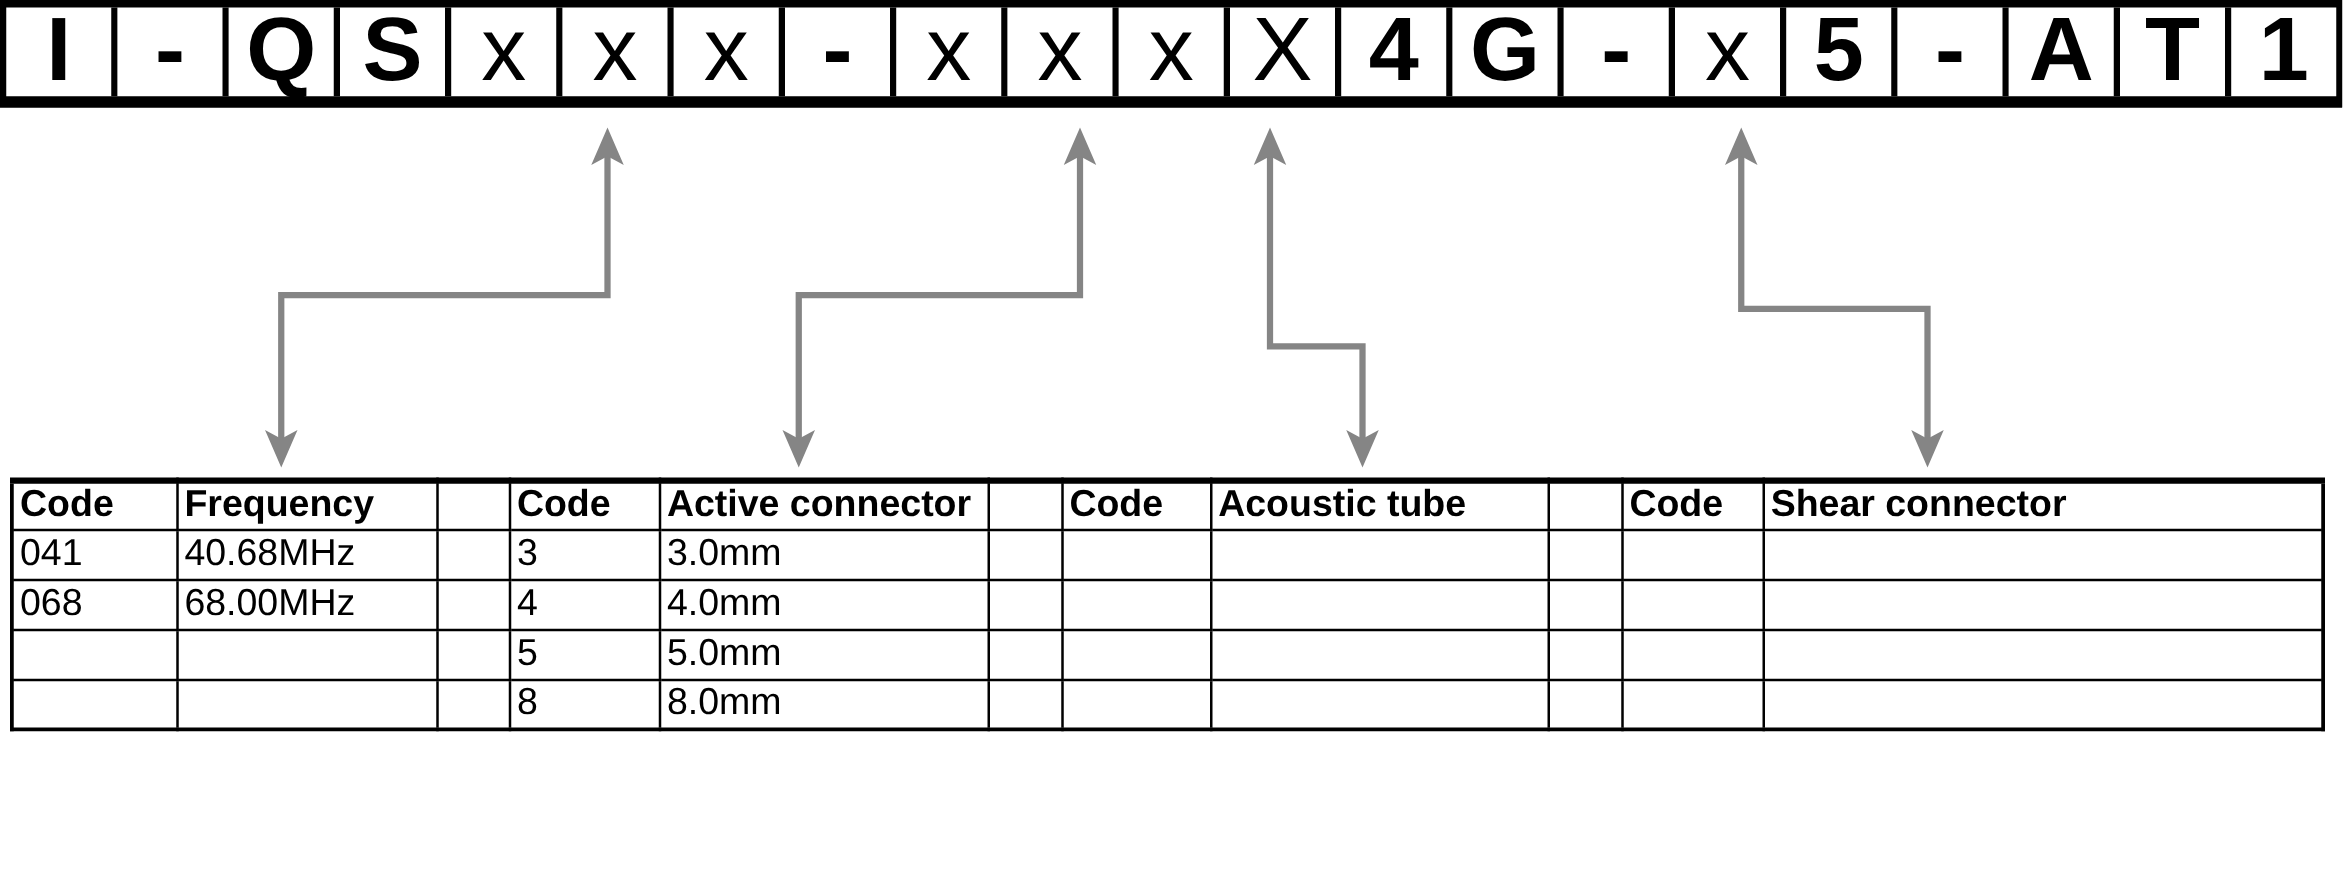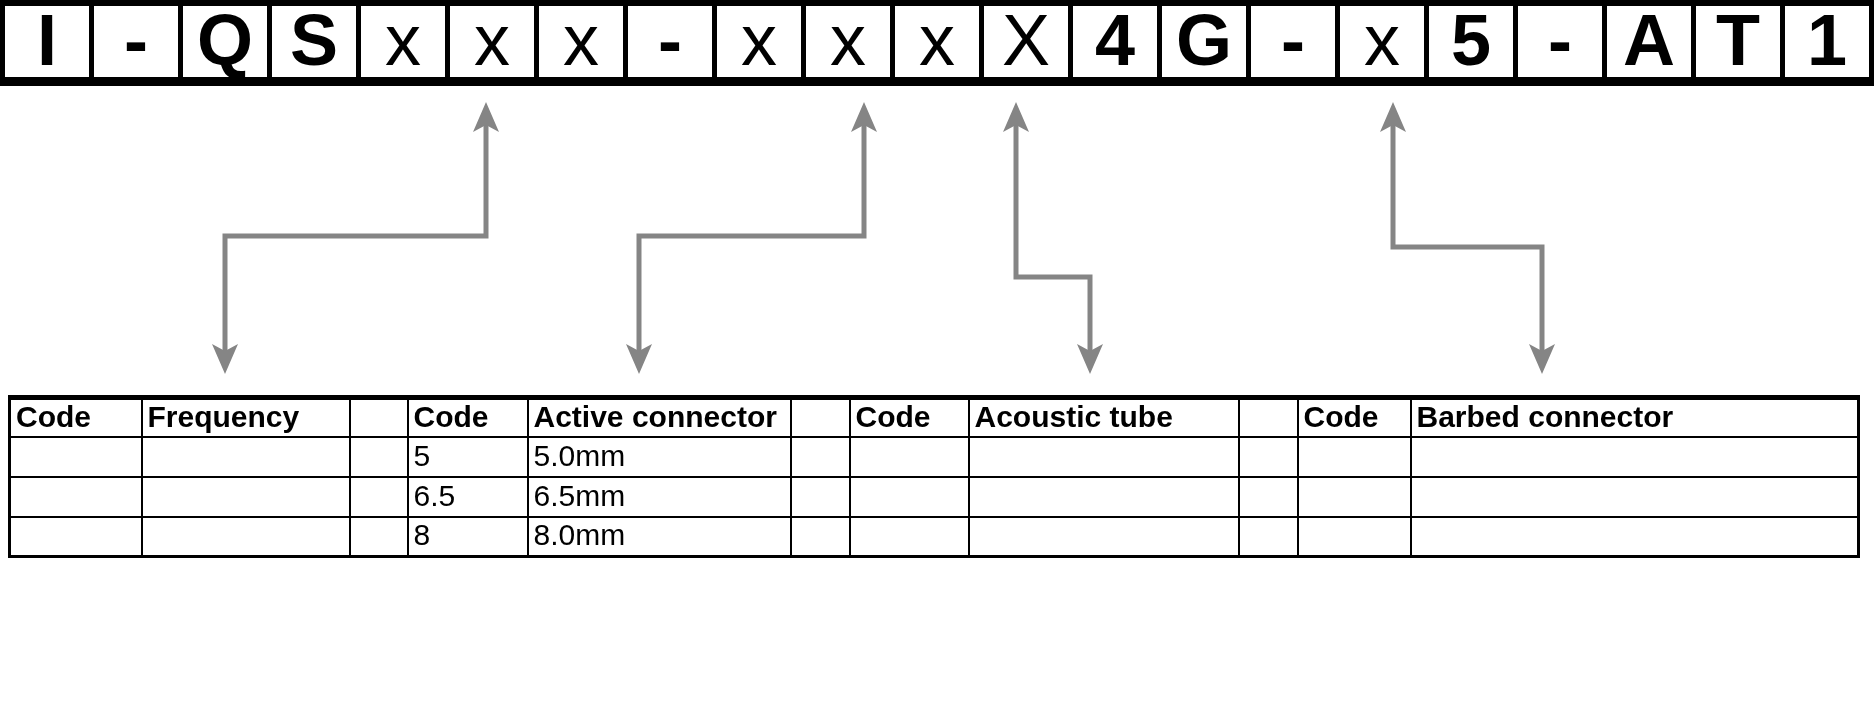--- a/index.html
+++ b/index.html
@@ -44,21 +44,21 @@
   
   .arrows {
     position: absolute;
     left: 0; top: 0;
     pointer-events: none;
   }
 
   
   .decode-table {
     position: absolute;
-    left: 8px; top: 395px;
+    left: 8px; top: 382px;
     border-collapse: collapse;
     table-layout: fixed;
     width: 1849px;
     border: 3px solid #000;
     border-top-width: 5px;
   }
   .decode-table td {
     border: 2px solid #000;
     font-size: 30px;
     line-height: 1.0;
@@ -138,41 +138,54 @@
       <td>Code</td>
       <td>Frequency</td>
       <td></td>
       <td>Code</td>
       <td>Active connector</td>
       <td></td>
       <td>Code</td>
       <td>Acoustic tube</td>
       <td></td>
       <td>Code</td>
-      <td>Barbed connector</td>
+      <td>Shear connector</td>
+    </tr>
+    <tr>
+      <td>041</td>
+      <td>40.68MHz</td>
+      <td></td>
+      <td>3</td>
+      <td>3.0mm</td>
+      <td></td>
+      <td></td>
+      <td></td>
+      <td></td>
+      <td></td>
+      <td></td>
+    </tr>
+    <tr>
+      <td>068</td>
+      <td>68.00MHz</td>
+      <td></td>
+      <td>4</td>
+      <td>4.0mm</td>
+      <td></td>
+      <td></td>
+      <td></td>
+      <td></td>
+      <td></td>
+      <td></td>
     </tr>
     <tr>
       <td></td>
       <td></td>
       <td></td>
       <td>5</td>
       <td>5.0mm</td>
-      <td></td>
-      <td></td>
-      <td></td>
-      <td></td>
-      <td></td>
-      <td></td>
-    </tr>
-    <tr>
-      <td></td>
-      <td></td>
-      <td></td>
-      <td>6.5</td>
-      <td>6.5mm</td>
       <td></td>
       <td></td>
       <td></td>
       <td></td>
       <td></td>
       <td></td>
     </tr>
     <tr>
       <td></td>
       <td></td>

